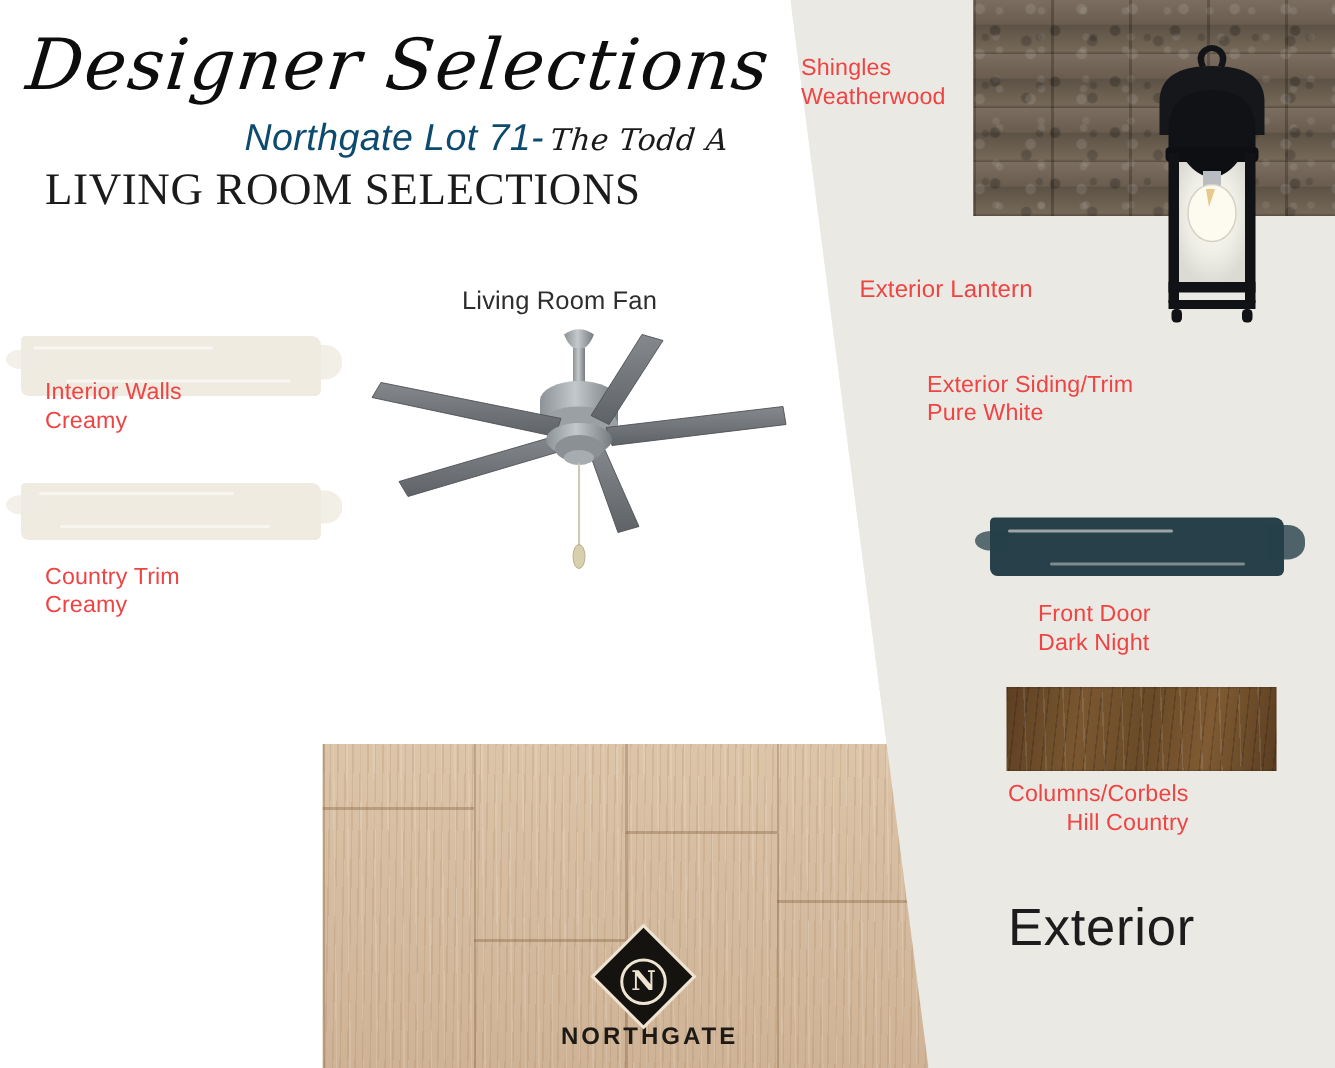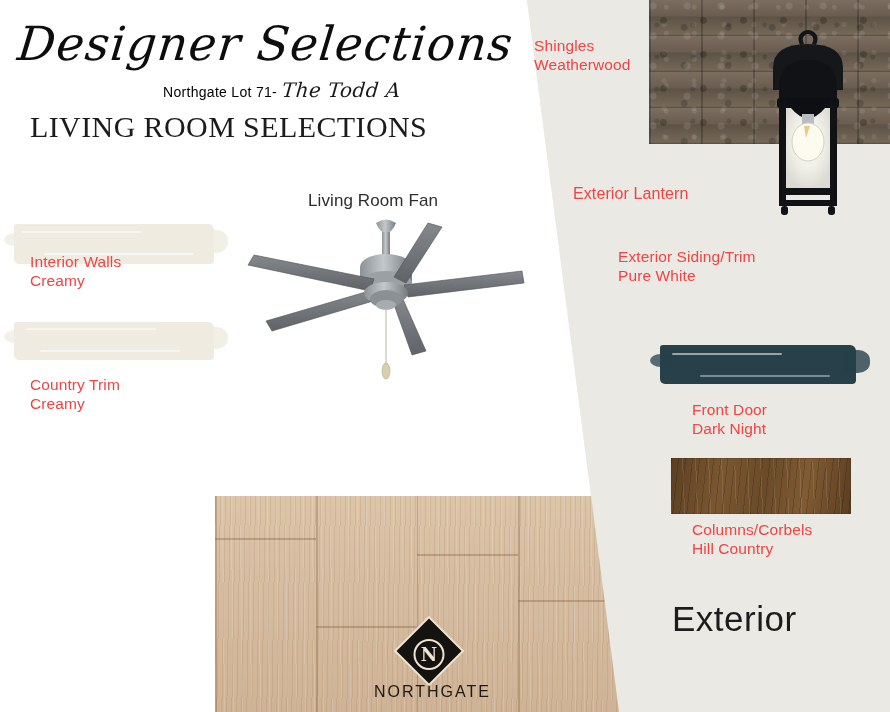--- a/index.html
+++ b/index.html
@@ -34,23 +34,24 @@
     color:#0d0d0d;
     white-space:nowrap;
     transform:skewX(-6deg);
   }
   #subtitle-row{
     position:absolute;left:163px;top:78px;
     white-space:nowrap;
     color:#1a1a1a;
   }
   #subtitle-plan{
-    font-size:14px;
+    font-size:25px;
     letter-spacing:0.3px;
-    color:#000000;
+    color:#0c4a6e;
+    font-style:italic;
   }
   #subtitle-model{
     font-family:"DejaVu Serif", serif;
     font-style:italic;
     font-size:20px;
     letter-spacing:0.4px;
     transform:skewX(-5deg);
     display:inline-block;
   }
   #section-heading{
@@ -188,21 +189,21 @@
     position:absolute;left:50%;top:50%;
     width:27px;height:27px;margin:-13.5px 0 0 -13.5px;
     border:2px solid #efe3d2;border-radius:50%;
     transform:rotate(-45deg);
     display:flex;align-items:center;justify-content:center;
     color:#efe3d2;font-family:"DejaVu Serif",serif;
     font-size:18px;font-weight:700;line-height:1;
   }
   #logo-word{
     margin-top:9px;
-    font-size:16px;font-weight:400;letter-spacing:2.0px;
+    font-size:16px;font-weight:700;letter-spacing:2.0px;
     color:#1d1a15;
   }
 
   
   #exterior-heading{
     position:absolute;left:672px;top:599px;
     font-size:35px;letter-spacing:0.5px;color:#1c1c1c;
   }
 </style>
 </head>
@@ -339,18 +340,18 @@
 Pure White</div>
 
   <div class="swatch" id="door-swatch" style="left:660px;top:345px;width:196px;height:39px;background:#27404a;">
     <span class="streak" style="left:12px;top:8px;width:110px;background:#ebe9e3;opacity:.6;"></span>
     <span class="streak" style="left:40px;top:30px;width:130px;background:#ebe9e3;opacity:.45;"></span>
   </div>
   <div class="label" style="left:692px;top:401px;">Front Door
 Dark Night</div>
 
   <div id="wood-swatch"></div>
-  <div class="label" style="left:692px;top:521px;">Columns/Corbels
+  <div class="label" style="left:672px;top:521px;text-align:right;">Columns/Corbels
 Hill Country</div>
 
   <div id="exterior-heading">Exterior</div>
 
 </div>
 
 </body></html>

